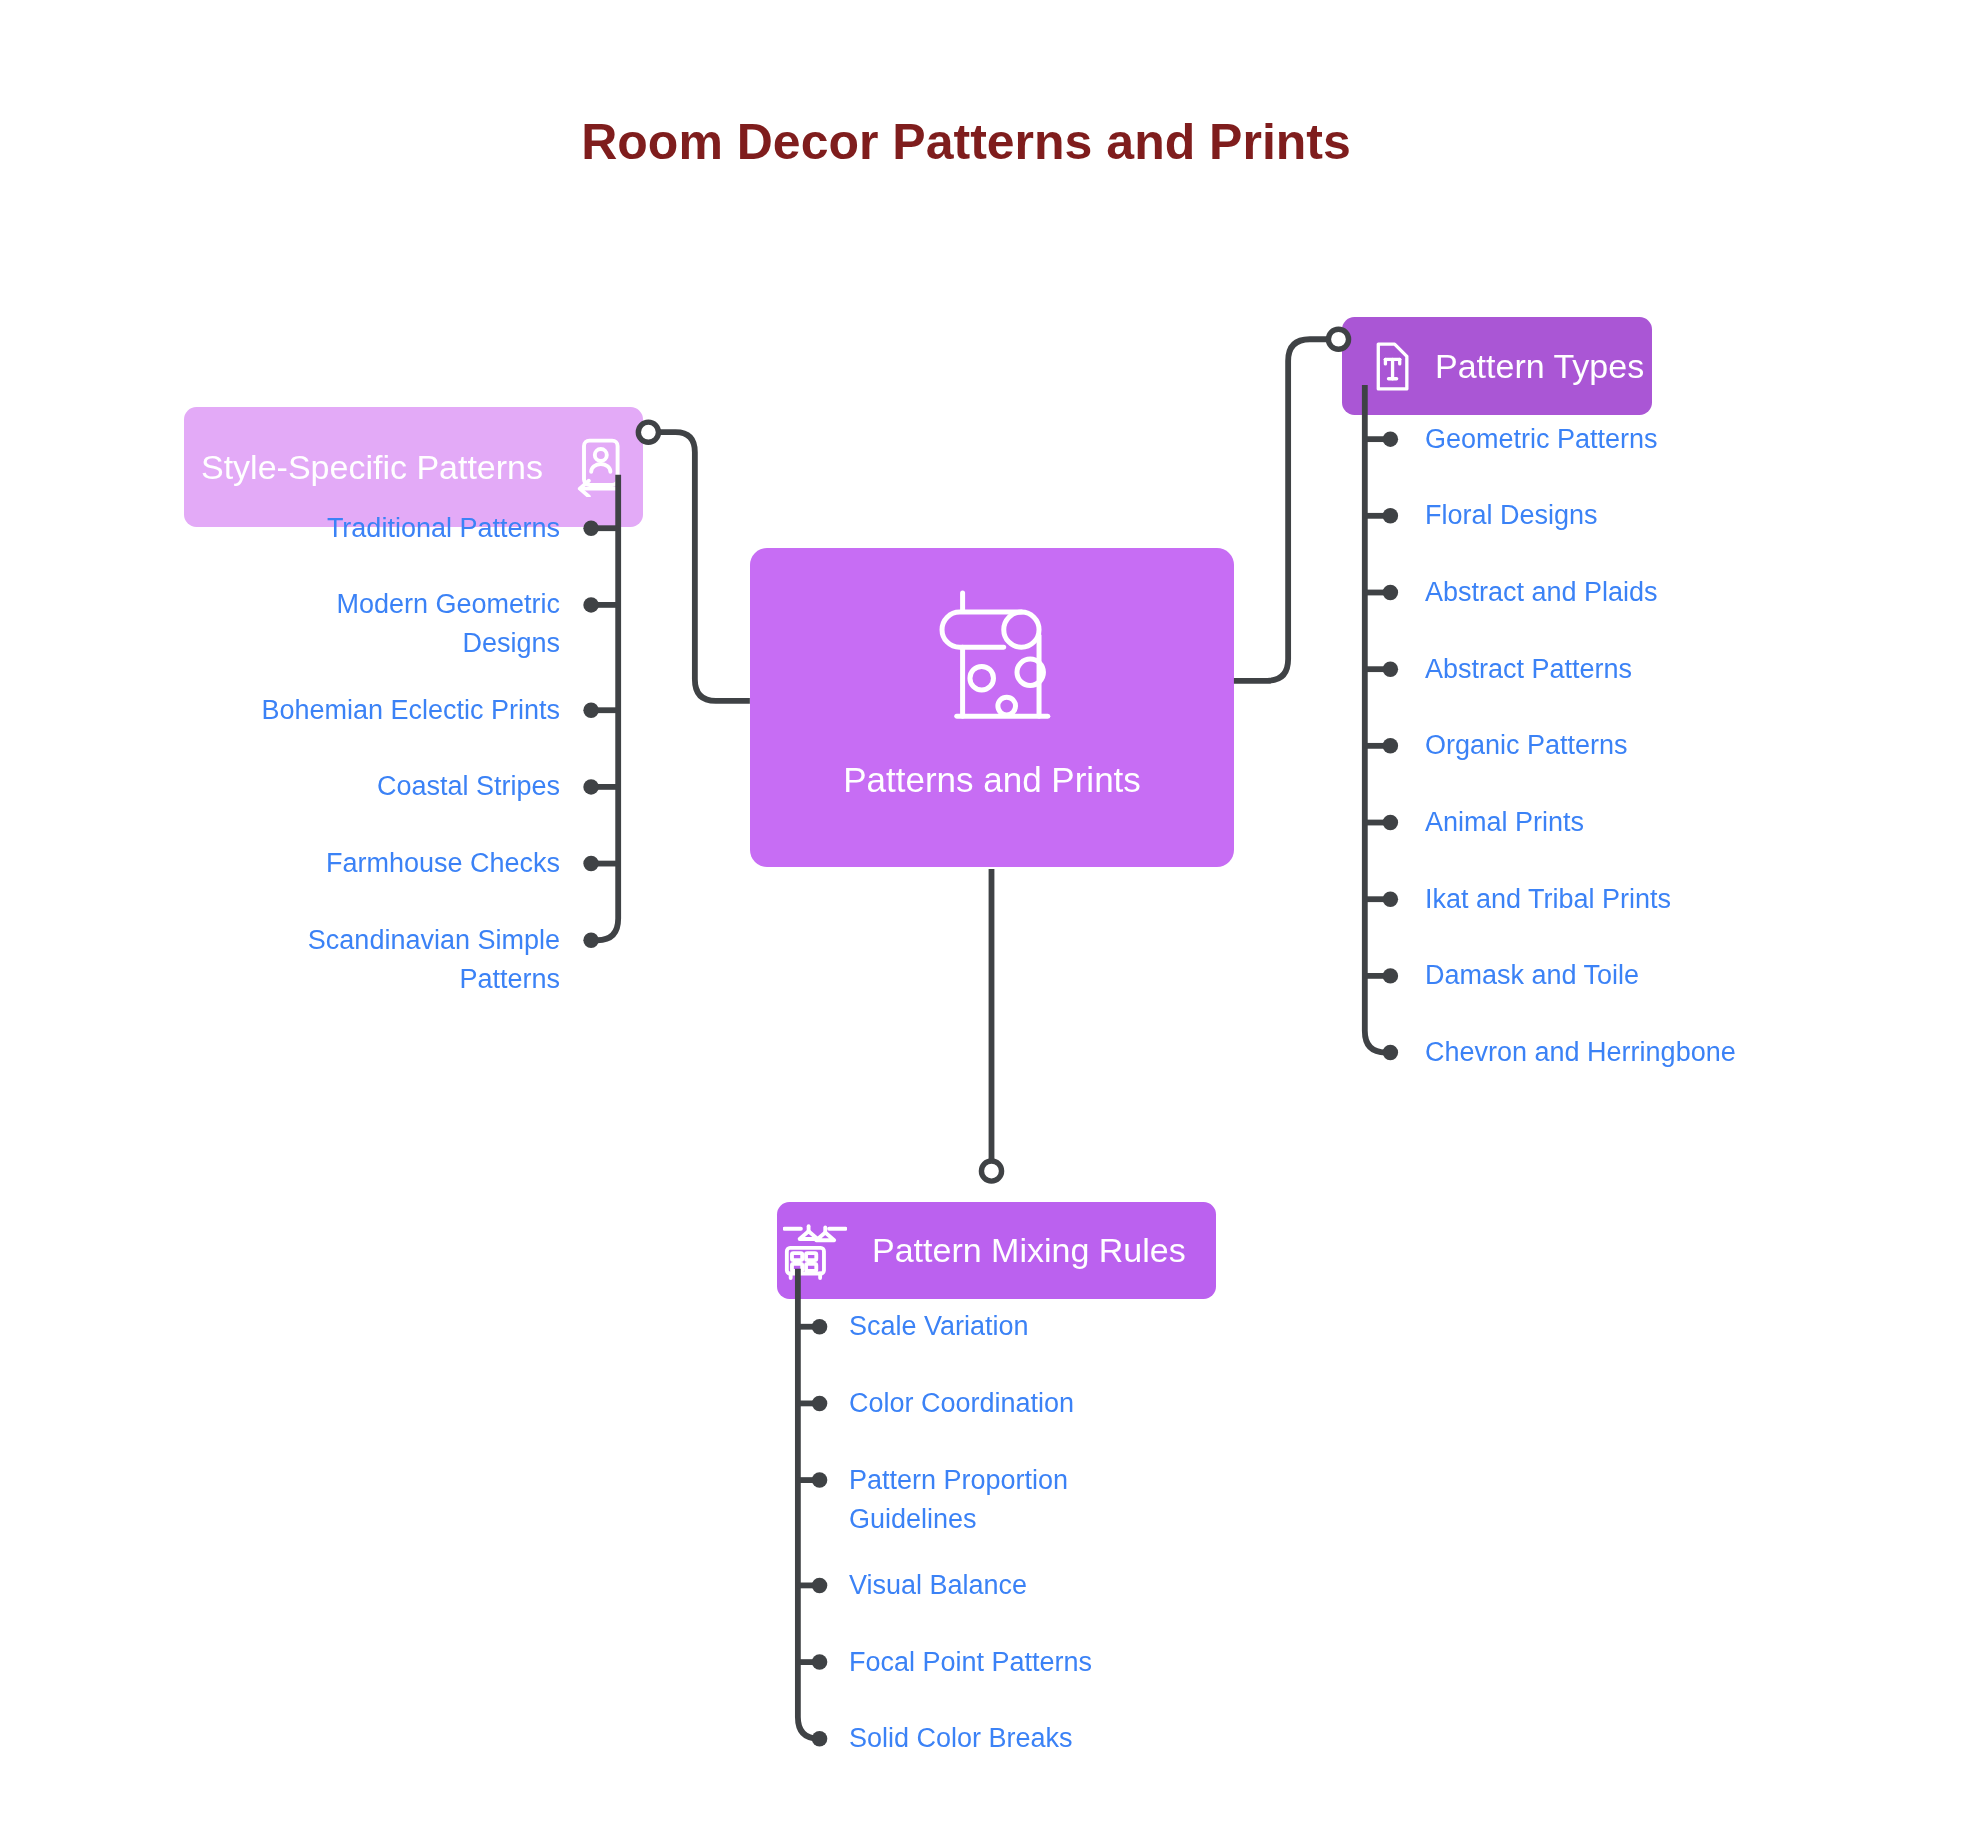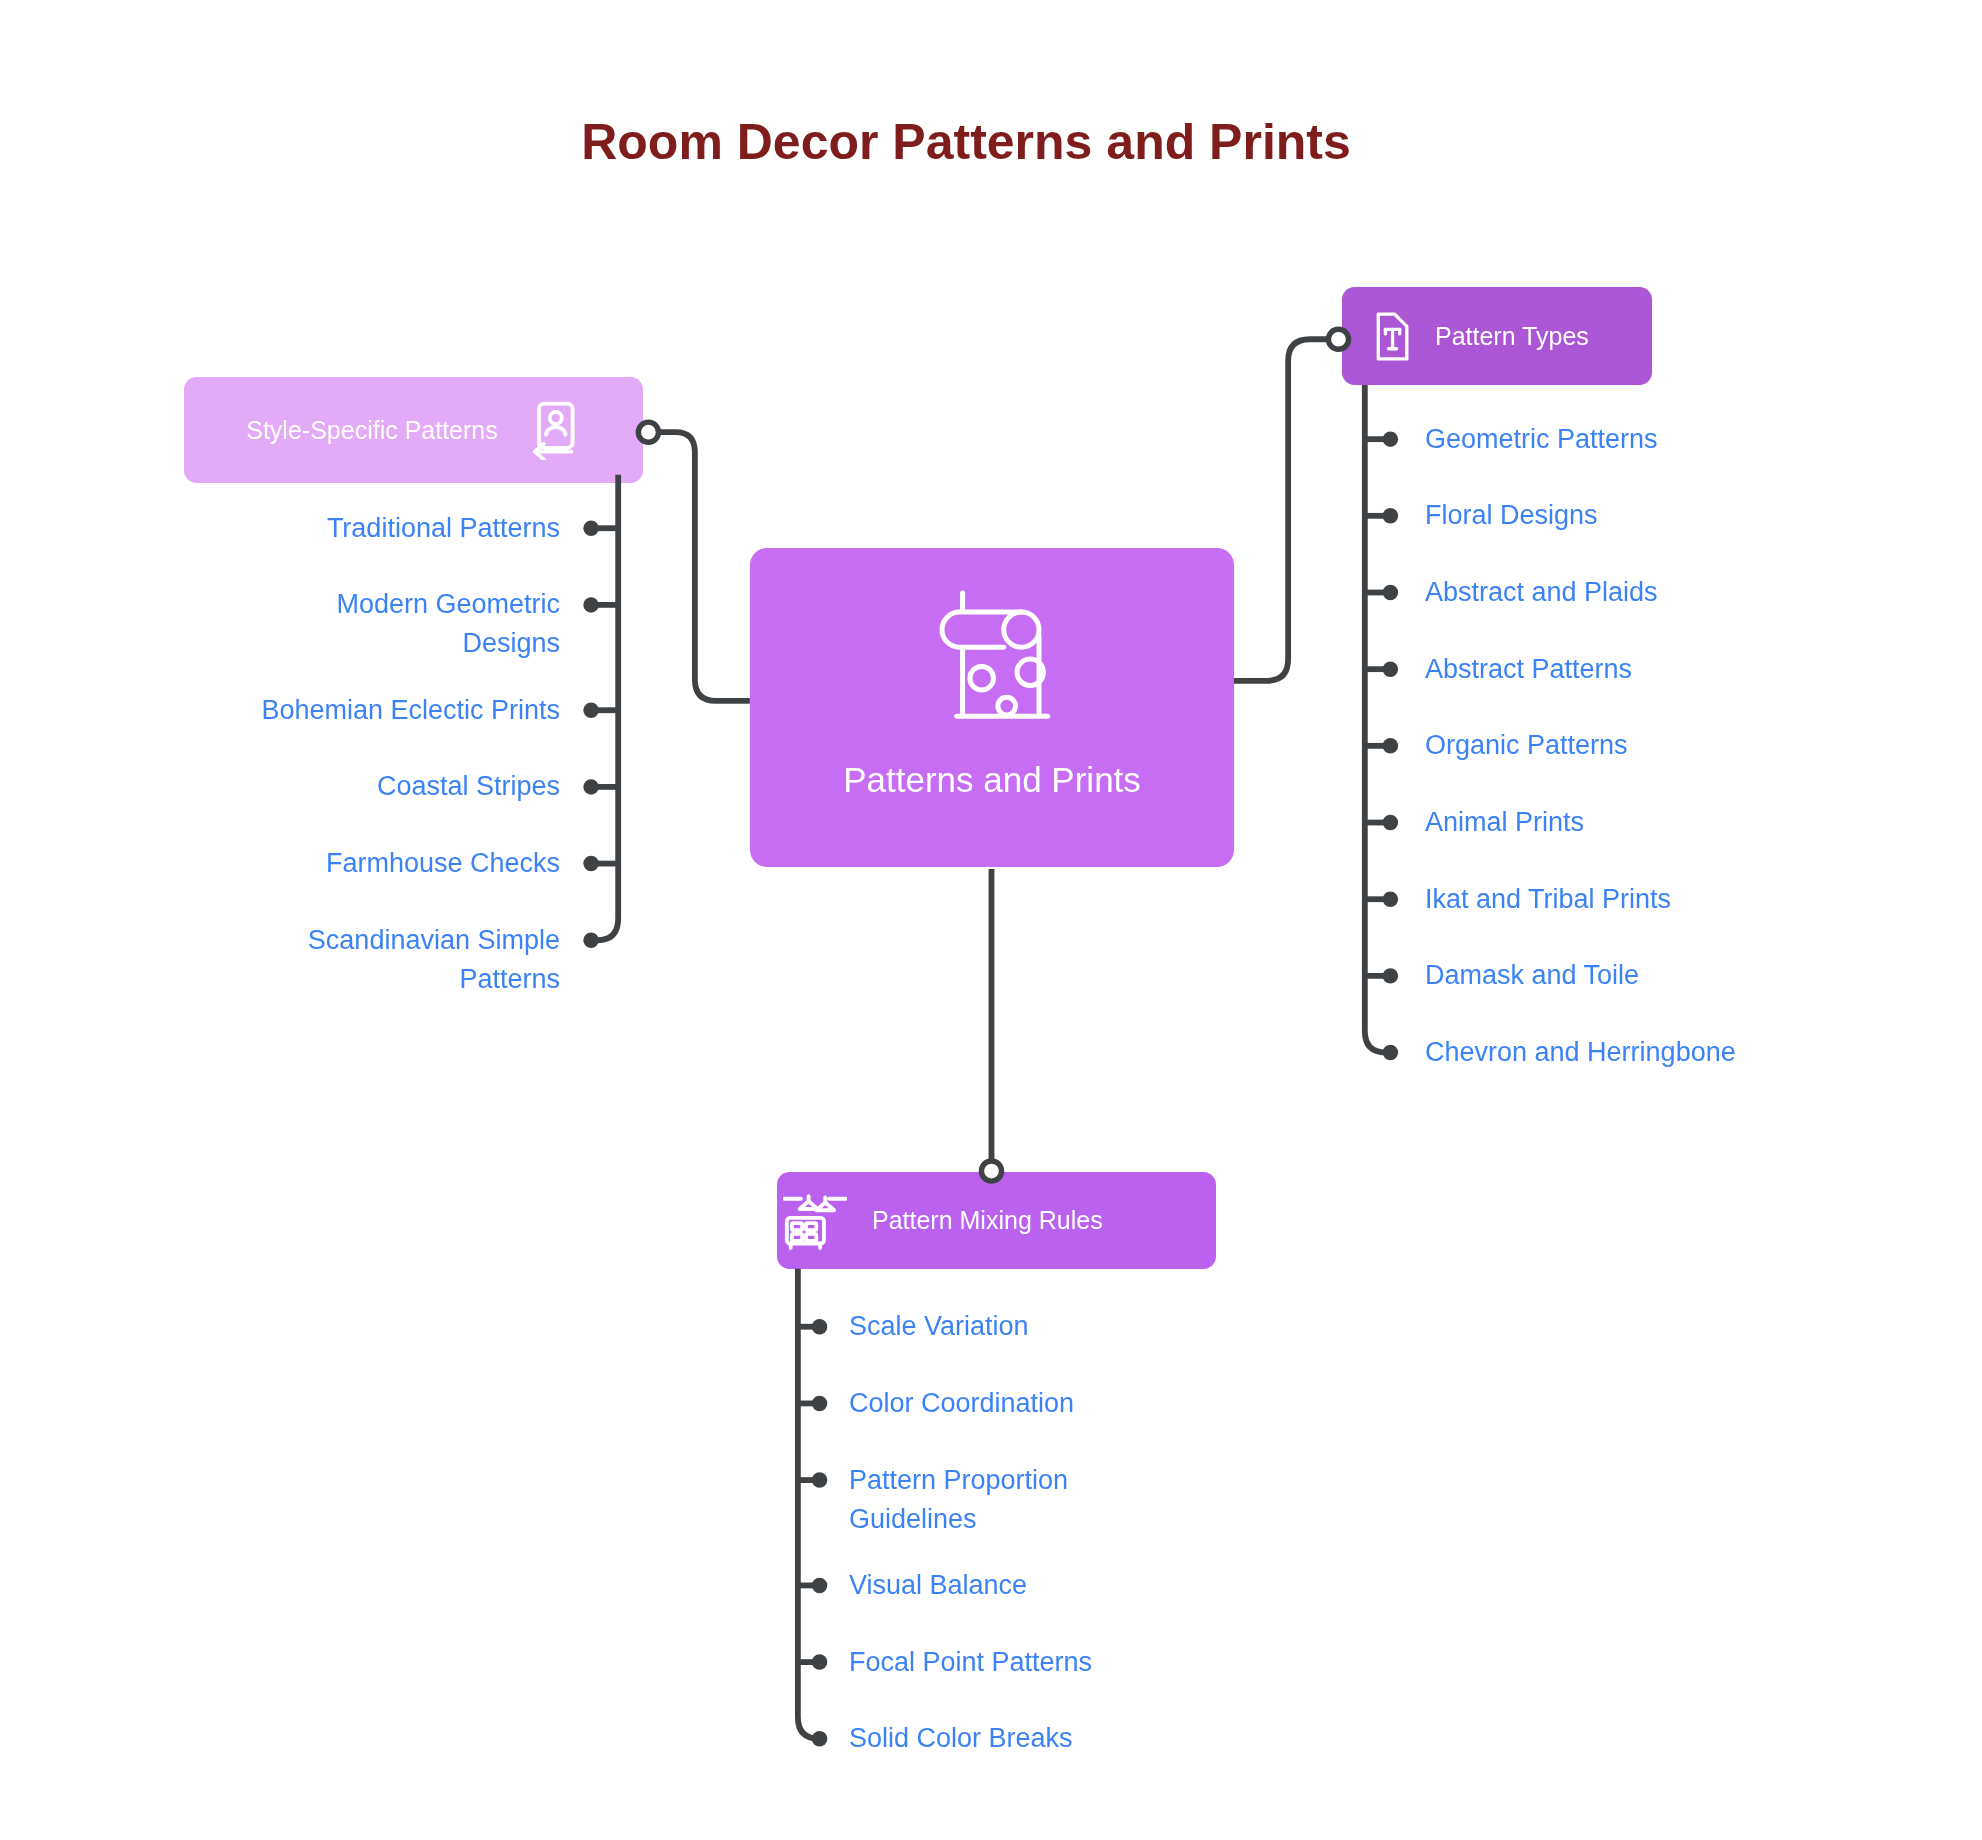--- a/index.html
+++ b/index.html
@@ -10,22 +10,22 @@
          margin:0;font-size:50px;font-weight:700;color:#7f1d1d;white-space:nowrap;}
 
   .node{position:absolute;box-sizing:border-box;color:#ffffff;}
 
   .central{left:750px;top:548px;width:484px;height:319px;background:#c76df4;
            border-radius:17px;display:flex;flex-direction:column;align-items:center;}
   .central .big-icon{margin-top:39px;}
   .central .node-label{margin-top:26px;font-size:35px;}
 
   .branch{display:flex;align-items:center;justify-content:center;
-          border-radius:12.4px;font-size:25px;}
-  .branch-style{left:184px;top:377px;width:459px;height:106px;background:#e3aaf7;gap:23px;}
+          border-radius:12.4px;font-size:34px;margin-top:30px;}
+  .branch-style{left:184px;top:377px;width:459px;height:120px;background:#e3aaf7;gap:23px;}
   .branch-types{left:1342px;top:287px;width:310px;height:98px;background:#aa56d5;
                 justify-content:flex-start;padding-left:22px;gap:20px;}
   .branch-mixing{left:777px;top:1172px;width:439px;height:97px;background:#bb61ef;
                  justify-content:flex-start;padding-left:6px;gap:25px;}
 
   .icon{flex:0 0 auto;display:block;}
   .icon *{fill:none;stroke:#ffffff;stroke-linecap:round;stroke-linejoin:round;}
 
   #connector-svg{position:absolute;left:0;top:0;width:1983px;height:1841px;
                  pointer-events:none;}

